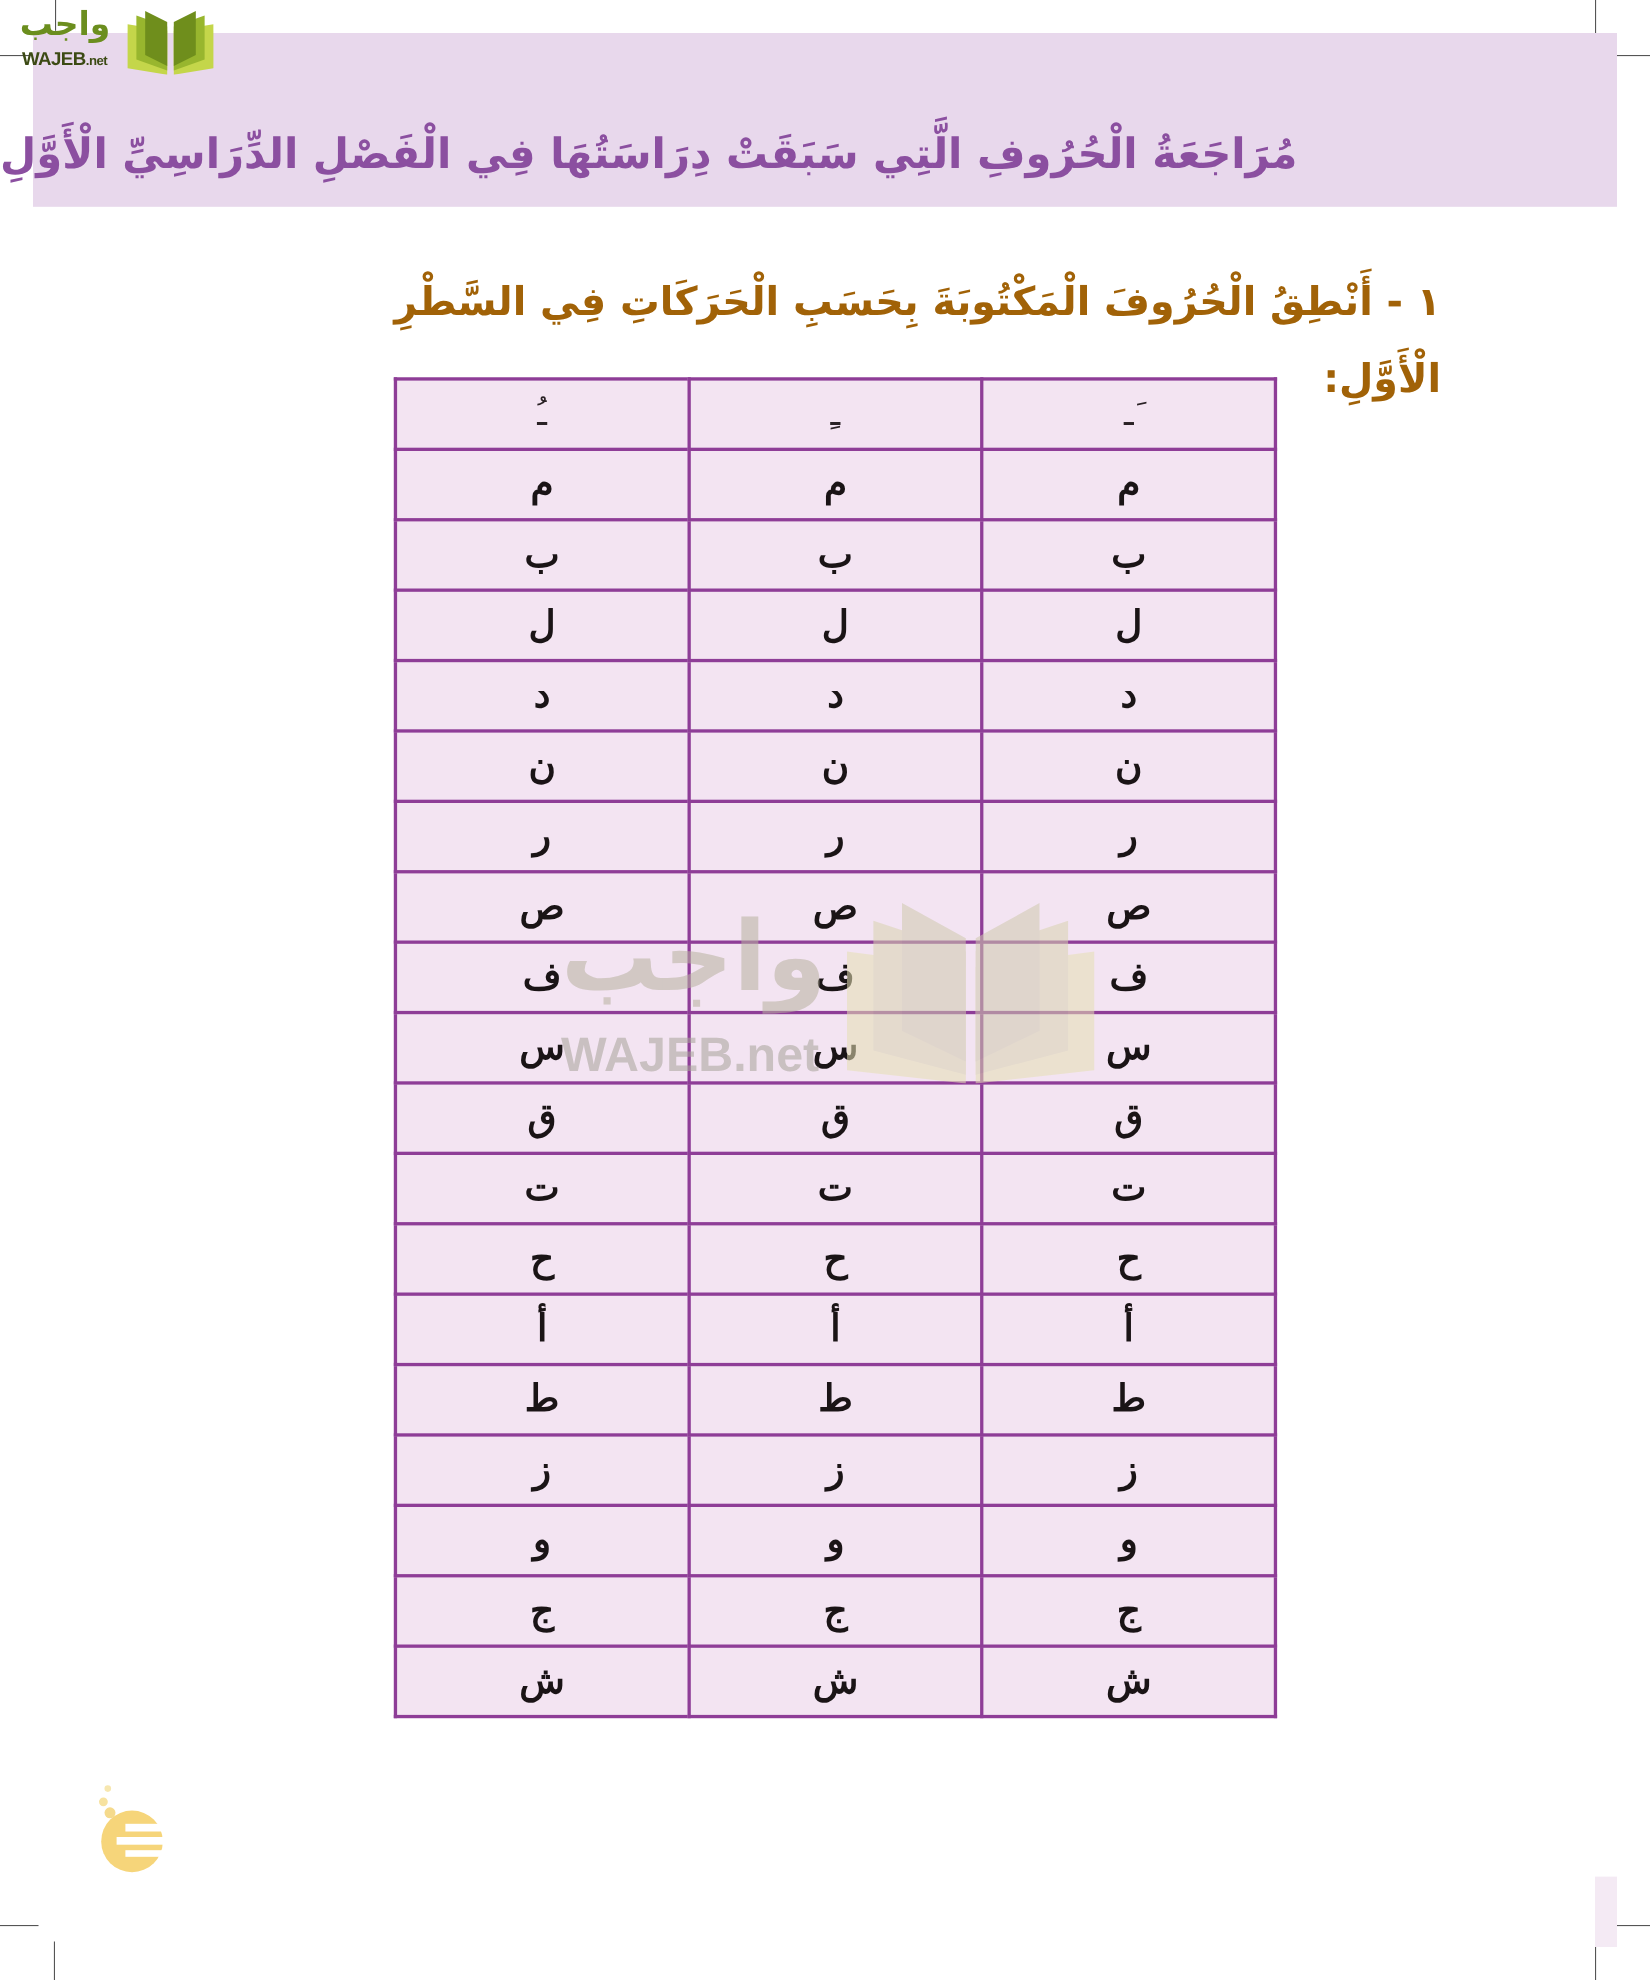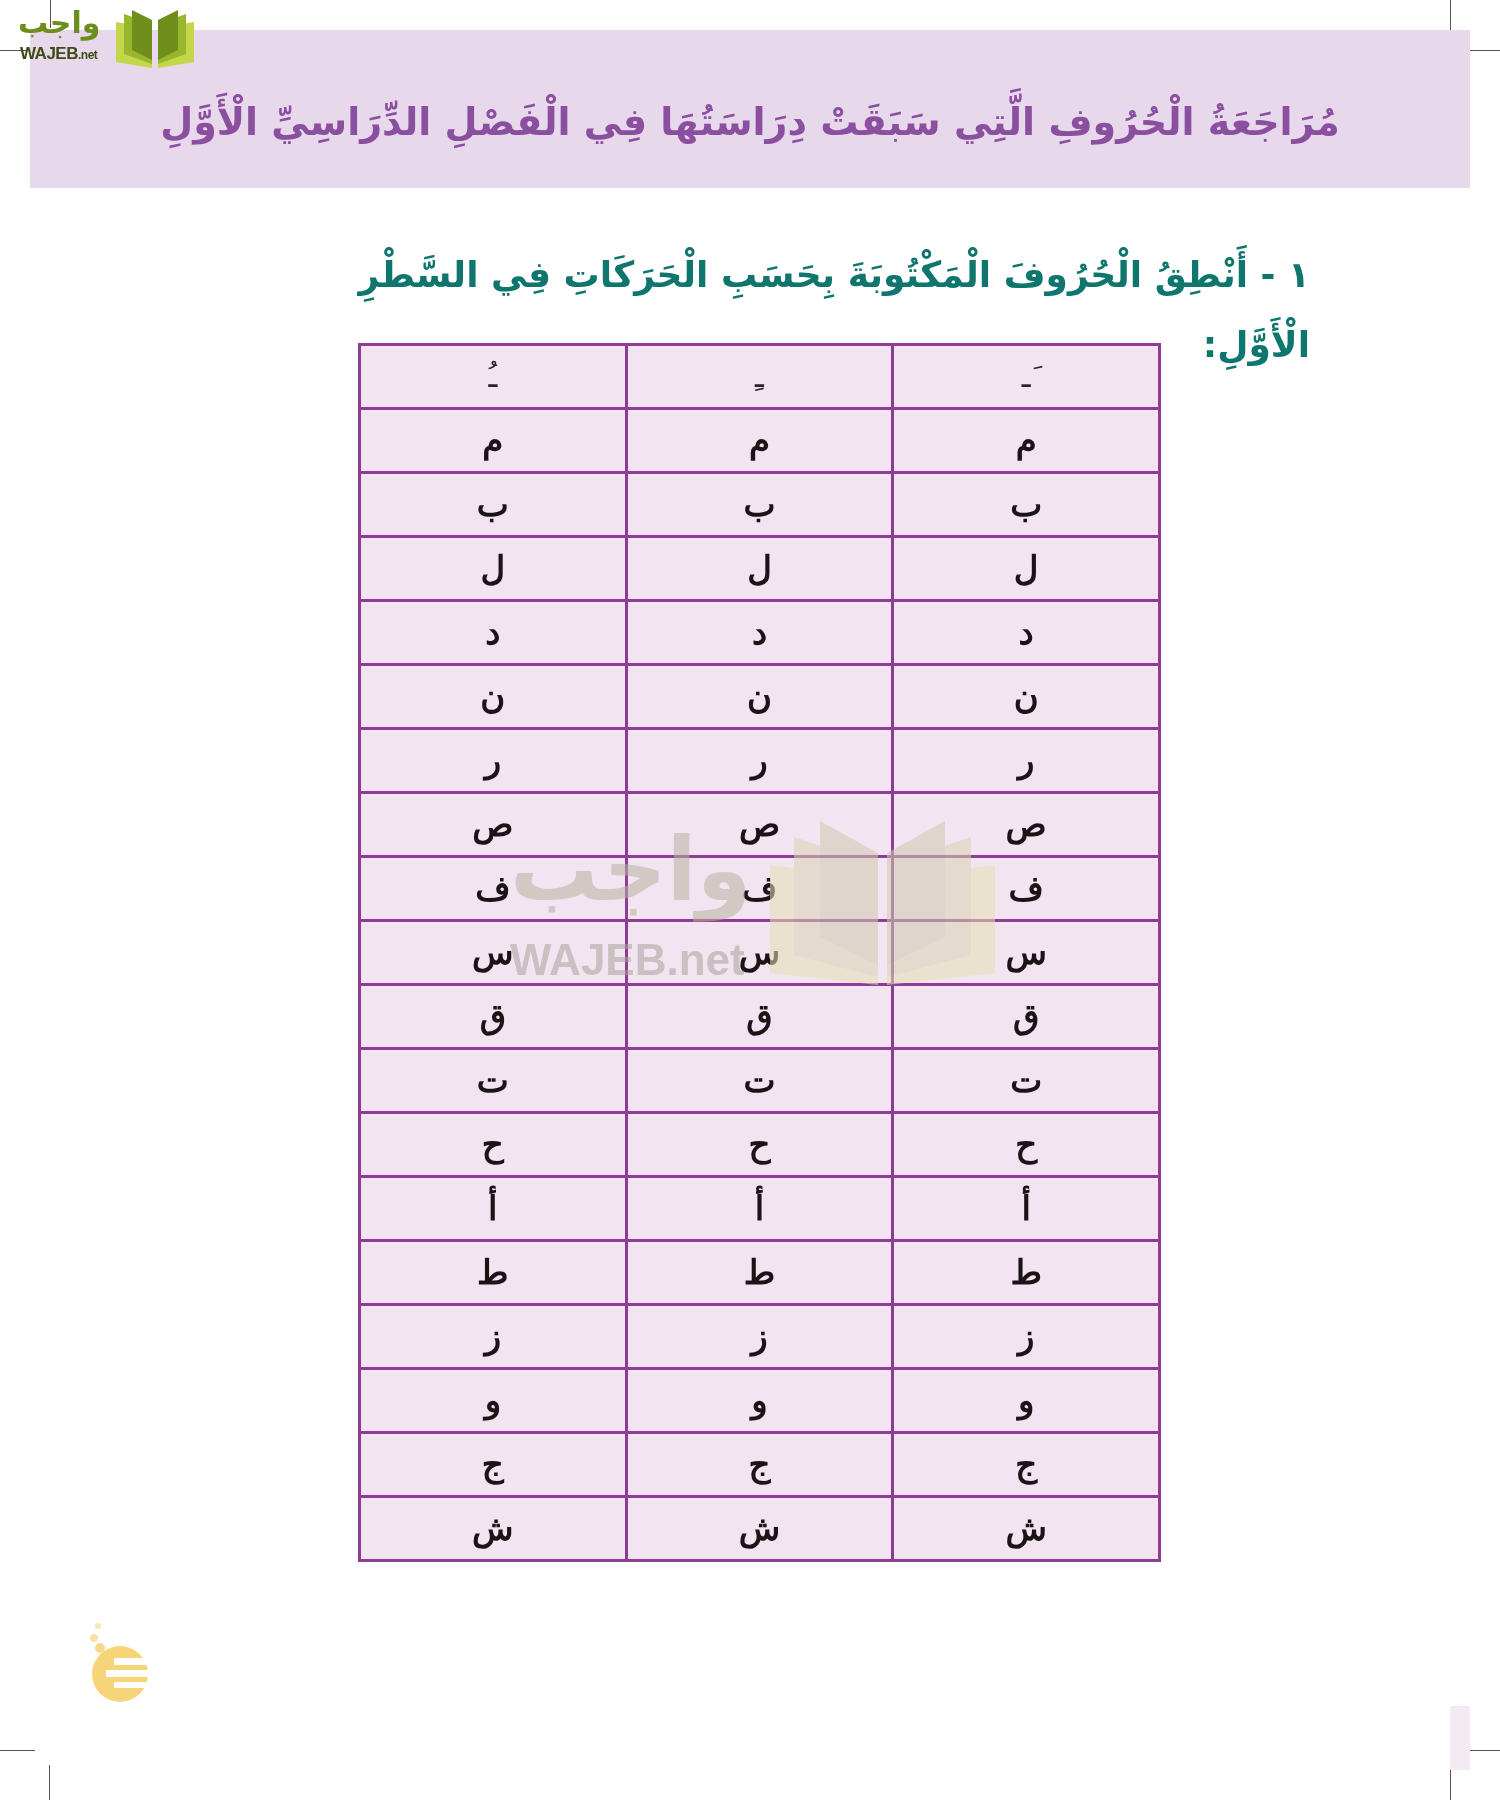--- a/index.html
+++ b/index.html
@@ -17,22 +17,22 @@
     .crop-line { position: absolute; background: #555; }
     .banner {
       position: absolute;
       left: 30px; top: 30px;
       width: 1440px; height: 158px;
       background: #e8d8ec;
     }
     .banner-title {
       position: absolute;
       left: 0; right: 0;
-      top: 87px;
-      text-align: center;
+      top: 105px;
+      text-align: left;
       direction: rtl;
       font-family: "DejaVu Sans", sans-serif;
       font-weight: bold;
       font-size: 38px;
       color: #8b4fa0;
       line-height: 70px;
     }
     .logo {
       position: absolute;
       left: 8px; top: 4px;
@@ -62,21 +62,21 @@
     .logo-book { position: absolute; left: 106px; top: 4px; }
     .instruction {
       position: absolute;
       left: 260px; width: 1080px;
       top: 240px;
       text-align: right;
       direction: rtl;
       font-family: "DejaVu Sans", sans-serif;
       font-weight: bold;
       font-size: 36px;
-      color: #0f766e;
+      color: #a16207;
       line-height: 70px;
       padding-right: 30px;
       box-sizing: border-box;
     }
     table.letters {
       position: absolute;
       left: 358px; top: 343px;
       width: 803px;
       border-collapse: collapse;
       direction: rtl;

